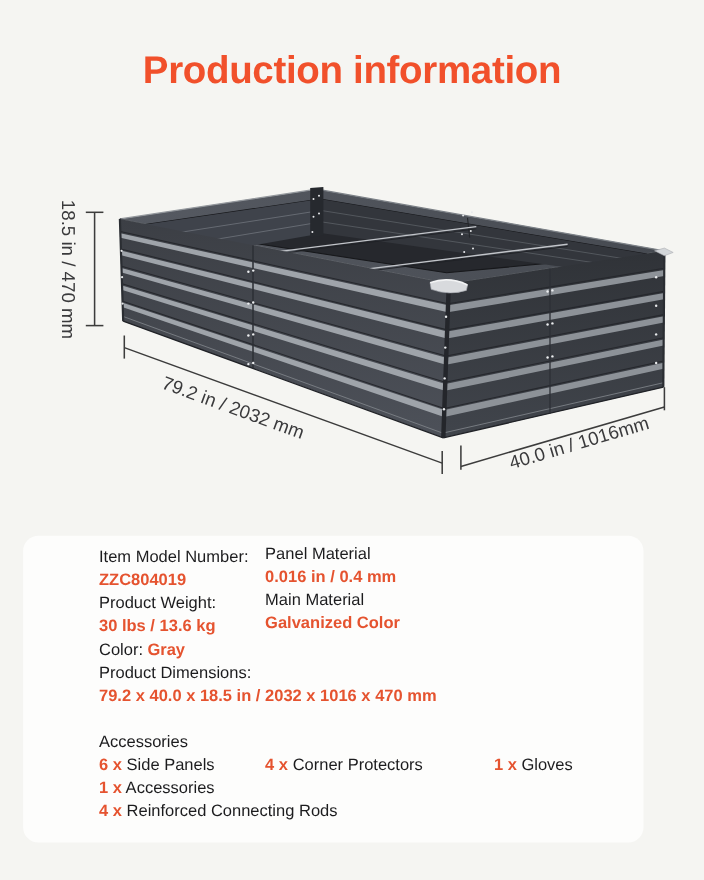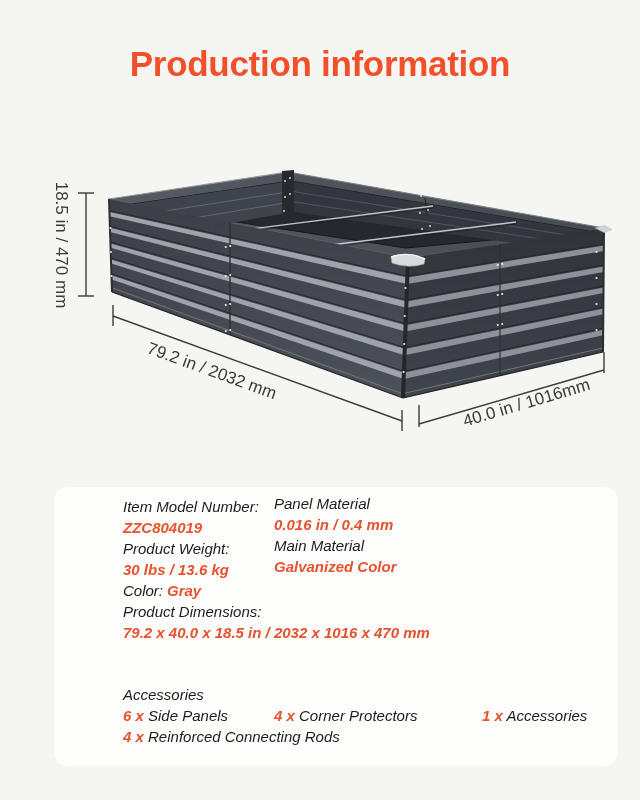--- a/index.html
+++ b/index.html
@@ -16,30 +16,30 @@
     text-align:center;
     font-size:35px;font-weight:700;letter-spacing:-.3px;
     color:var(--accent-title,#F1502B);
   }
   .bed-svg{position:absolute;top:0;left:0;}
   .bed-svg text{
     font-family:"Liberation Sans",sans-serif;
     font-size:17px;fill:var(--dimension,#3A3A3C);
   }
   .specs-card{
-    position:absolute;left:54px;top:487px;width:564px;height:279px;
-    background:var(--card,#FDFDFC);border-radius:14px;font-style:italic;
+    position:absolute;left:21px;top:487px;width:564px;height:279px;
+    background:var(--card,#FDFDFC);border-radius:14px;
   }
   .spec-col{position:absolute;font-size:15px;line-height:21px;}
   .spec-left{left:69px;top:9px;}
   .spec-right{left:220px;top:6px;}
   .spec-label{color:var(--text,#1C1C1E);font-weight:400;}
   .spec-value{color:var(--accent-value,#E5532F);font-weight:700;}
   .inline-label .spec-value{margin-left:4px;}
-  .accessories{position:absolute;left:69px;top:177px;right:16px;font-size:15px;line-height:21px;margin-top:20px;}
+  .accessories{position:absolute;left:69px;top:177px;right:16px;font-size:15px;line-height:21px;}
   .acc-heading{font-weight:400;}
   .acc-grid{display:grid;grid-template-columns:151px 208px auto;}
   .acc-item{white-space:nowrap;}
   .acc-qty{color:var(--accent-value,#E5532F);font-weight:700;}
   .acc-name{color:var(--text,#1C1C1E);}
   .acc-span{grid-column:1 / span 3;}
 </style>
 </head>
 <body>
 
@@ -224,20 +224,24 @@
         <div class="acc-item">
           <span class="acc-qty">6 x</span>
           <span class="acc-name">Side Panels</span>
         </div>
         <div class="acc-item">
           <span class="acc-qty">4 x</span>
           <span class="acc-name">Corner Protectors</span>
         </div>
         <div class="acc-item">
           <span class="acc-qty">1 x</span>
+          <span class="acc-name">Gloves</span>
+        </div>
+        <div class="acc-item">
+          <span class="acc-qty">1 x</span>
           <span class="acc-name">Accessories</span>
         </div>
         <div class="acc-item"></div>
         <div class="acc-item acc-span">
           <span class="acc-qty">4 x</span>
           <span class="acc-name">Reinforced Connecting Rods</span>
         </div>
       </div>
     </div>
 

